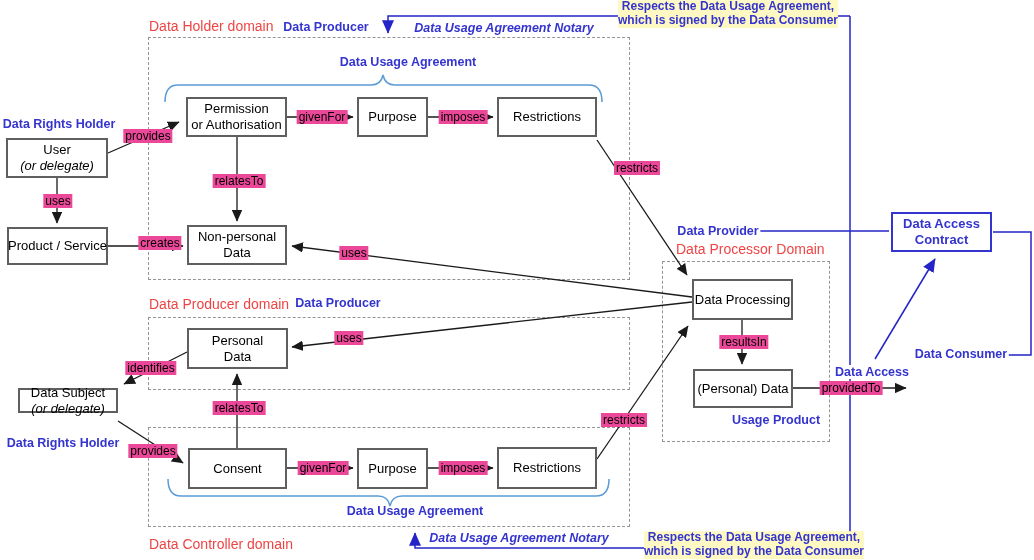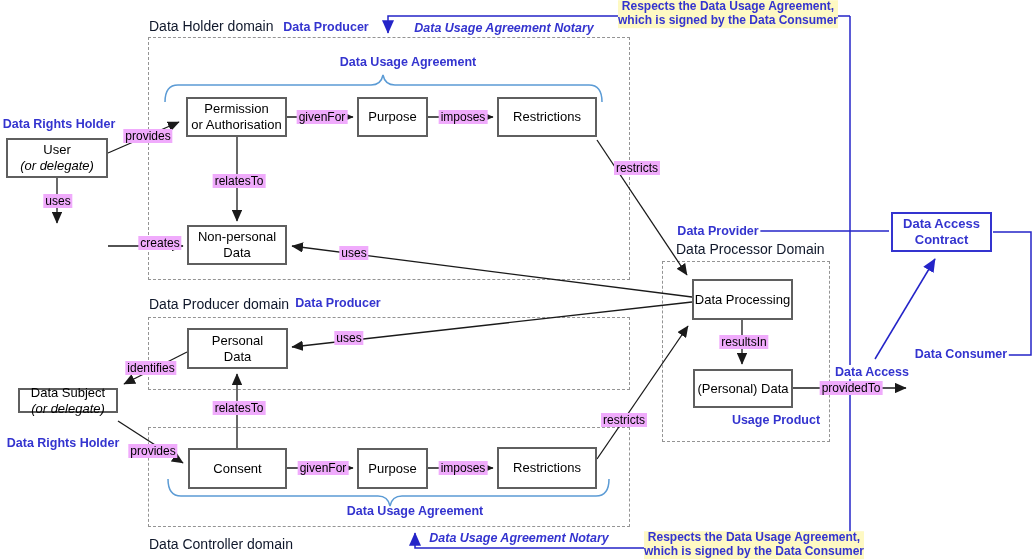--- a/index.html
+++ b/index.html
@@ -1,27 +1,27 @@
 <!DOCTYPE html>
 <html><head>
 <meta charset="utf-8">
 <style>
   html,body{margin:0;padding:0;background:#fff;}
   .stage{position:relative;width:1034px;height:560px;background:#fff;
          font-family:"Liberation Sans",sans-serif;overflow:hidden;}
   .domain{position:absolute;border:1px dashed #949494;z-index:1;}
-  .dlabel{position:absolute;font-size:14px;color:#0f172a;white-space:nowrap;z-index:2;}
+  .dlabel{position:absolute;font-size:14px;color:#ef4444;white-space:nowrap;z-index:2;}
   svg.wires{position:absolute;left:0;top:0;z-index:2;}
   .node{position:absolute;background:#fff;border:2px solid #5f5f5f;box-sizing:border-box;
         display:flex;flex-direction:column;align-items:center;justify-content:center;
         text-align:center;font-size:13px;color:#000;line-height:1.22;white-space:nowrap;z-index:3;}
   .node .it2{font-style:italic;}
   .node.blue{border-color:#3434cf;color:#3434cf;font-weight:bold;}
   .elabel{position:absolute;transform:translate(-50%,-50%);font-size:12px;color:#000;
-          background:#f0abfc;padding:0 2px;white-space:nowrap;z-index:4;}
+          background:#ec4899;padding:0 2px;white-space:nowrap;z-index:4;}
   .blabel{position:absolute;transform:translate(-50%,-50%);font-size:12.5px;font-weight:bold;
           color:#3434cf;white-space:nowrap;z-index:4;}
   .blabel.it{font-style:italic;}
   .blabel.bg{background:#fff;padding:0 2px;}
   .respects{position:absolute;transform:translate(-50%,-50%);text-align:center;font-size:12px;
             font-weight:bold;color:#3434cf;background:#fef9c3;line-height:1.15;white-space:nowrap;z-index:4;}
 </style>
 </head>
 <body>
 
@@ -75,20 +75,23 @@
   </svg>
 
   <div class="dlabel" style="left:149px;top:18px;">Data Holder domain</div>
   <div class="dlabel" style="left:149px;top:296px;">Data Producer domain</div>
   <div class="dlabel" style="left:149px;top:536px;">Data Controller domain</div>
   <div class="dlabel" style="left:676px;top:241px;">Data Processor Domain</div>
 
   <div class="node" style="left:6px;top:138px;width:102px;height:40px;">
     <span>User</span>
     <span class="it2">(or delegate)</span>
+  </div>
+  <div class="node" style="left:7px;top:227px;width:101px;height:38px;">
+    <span>Product / Service</span>
   </div>
   <div class="node" style="left:186px;top:97px;width:101px;height:40px;">
     <span>Permission</span>
     <span>or Authorisation</span>
   </div>
   <div class="node" style="left:357px;top:97px;width:71px;height:40px;">
     <span>Purpose</span>
   </div>
   <div class="node" style="left:497px;top:97px;width:100px;height:40px;">
     <span>Restrictions</span>

